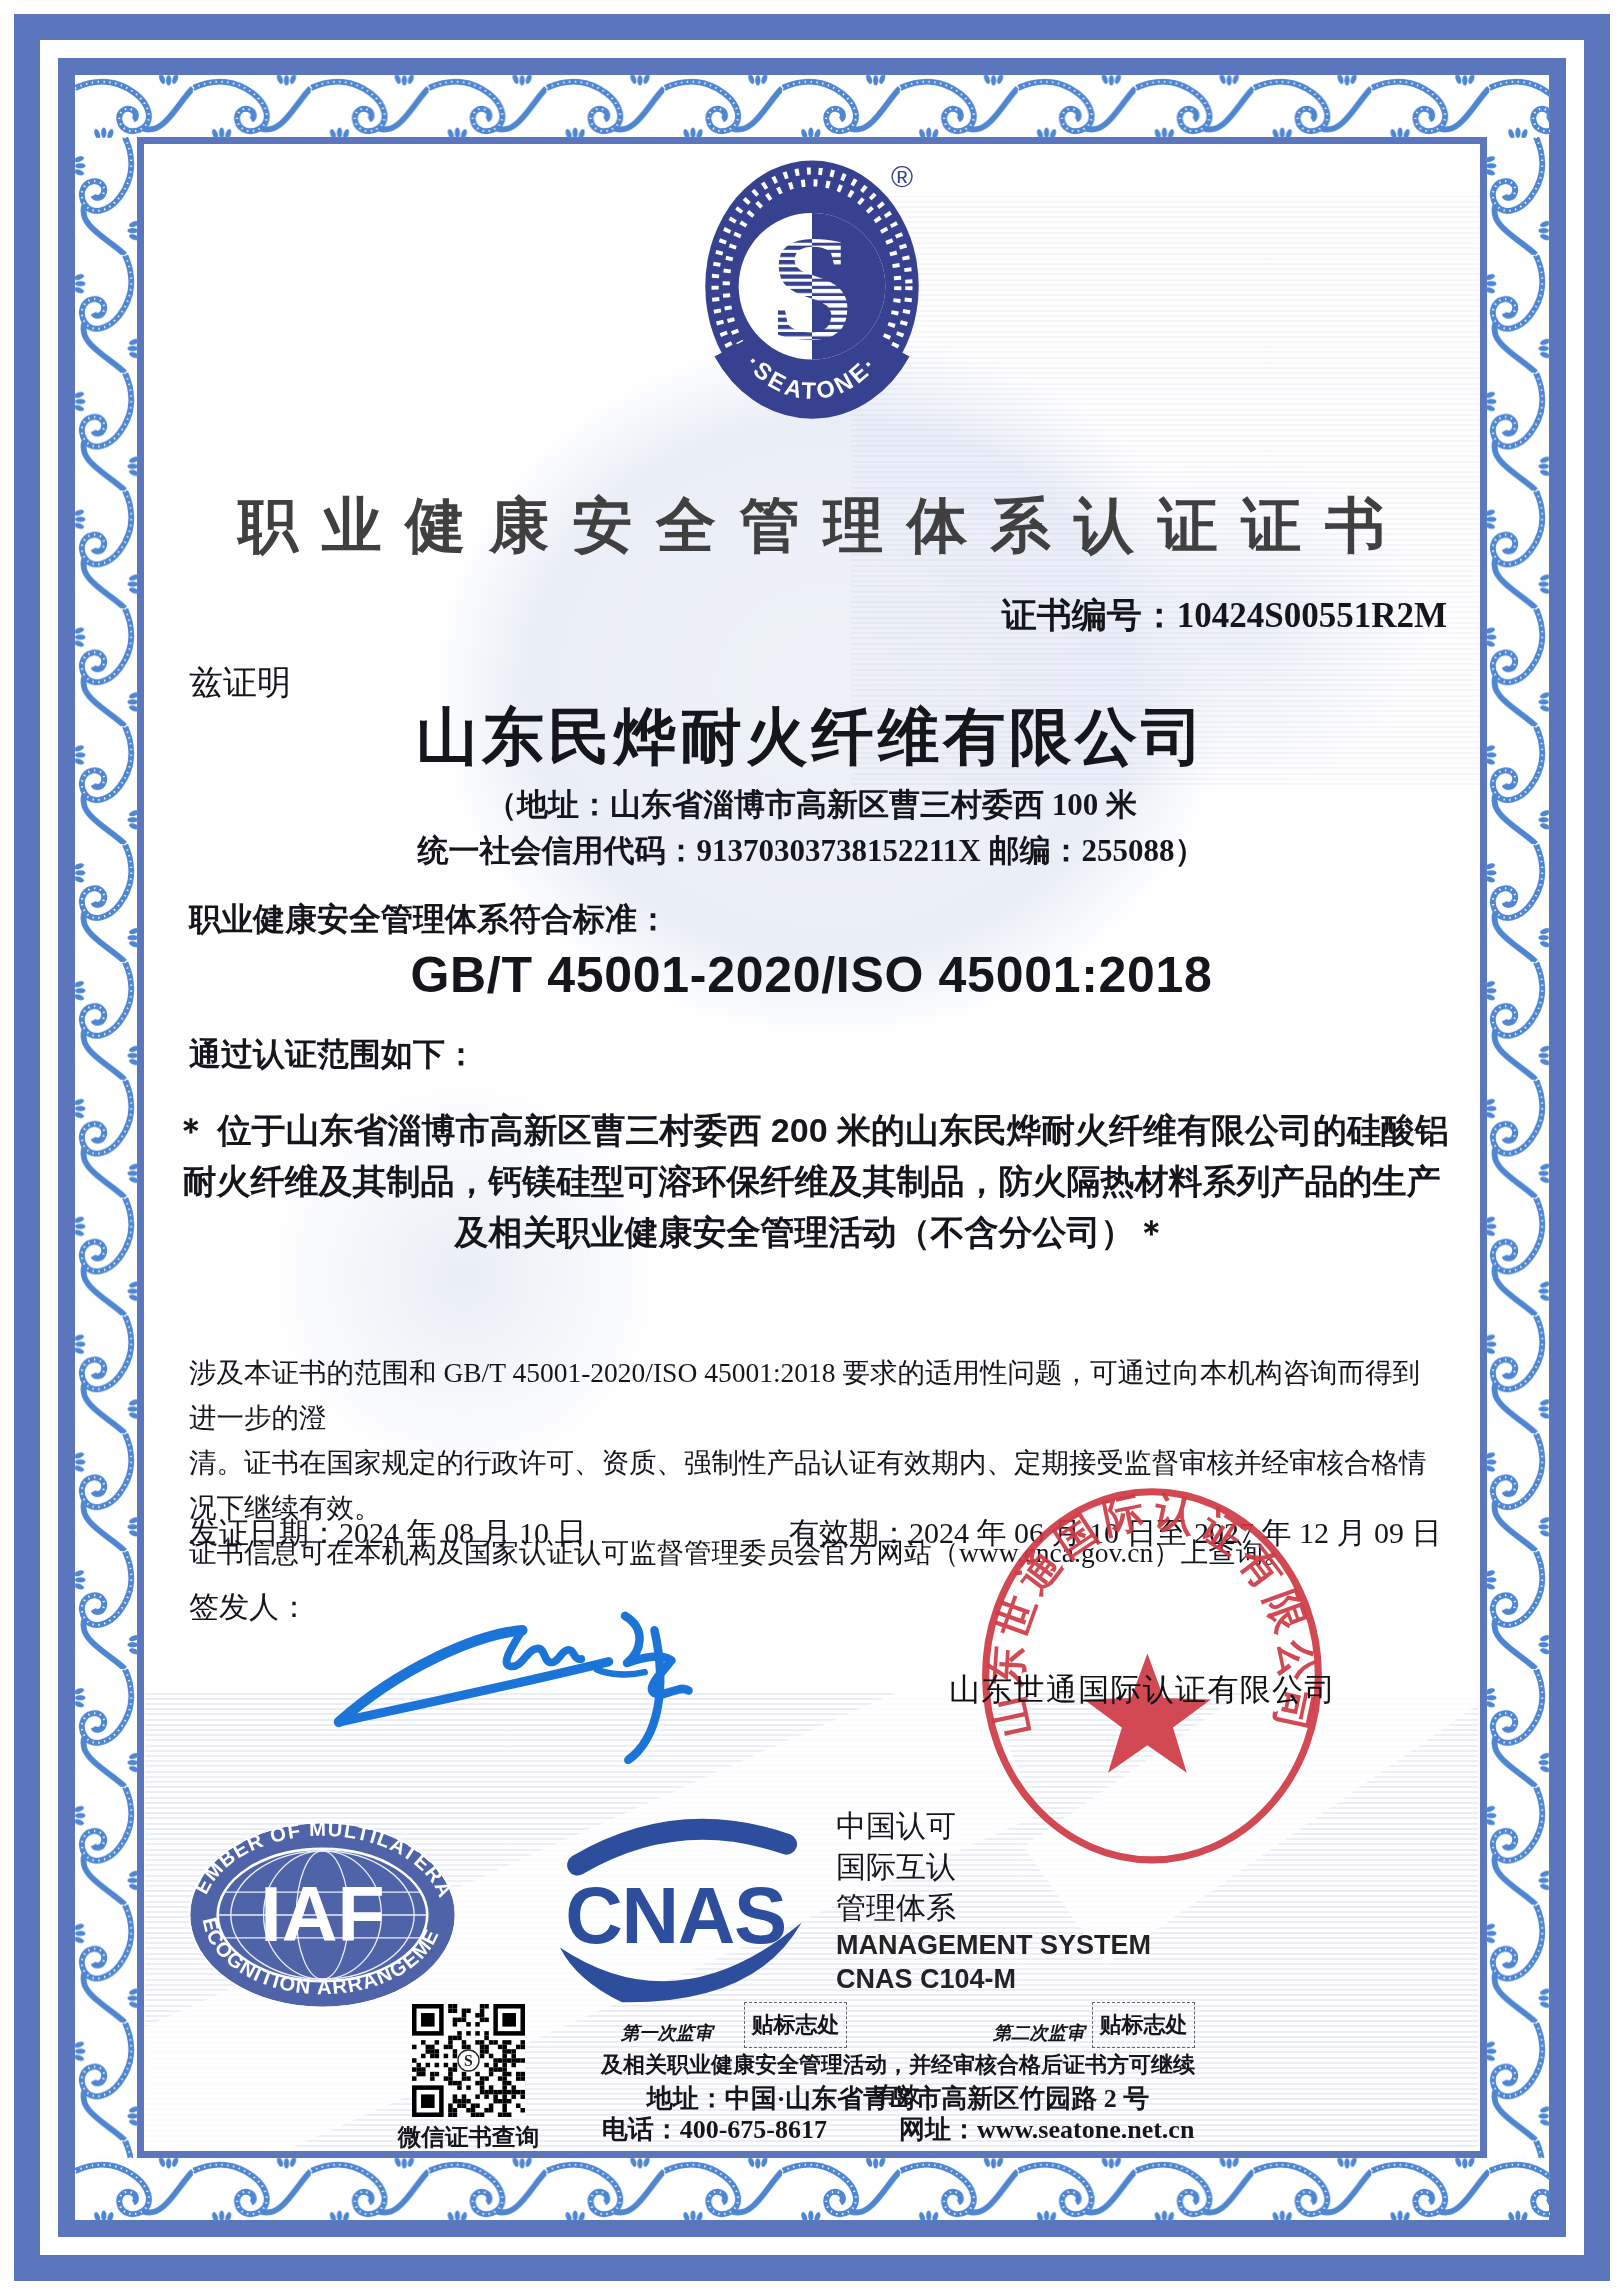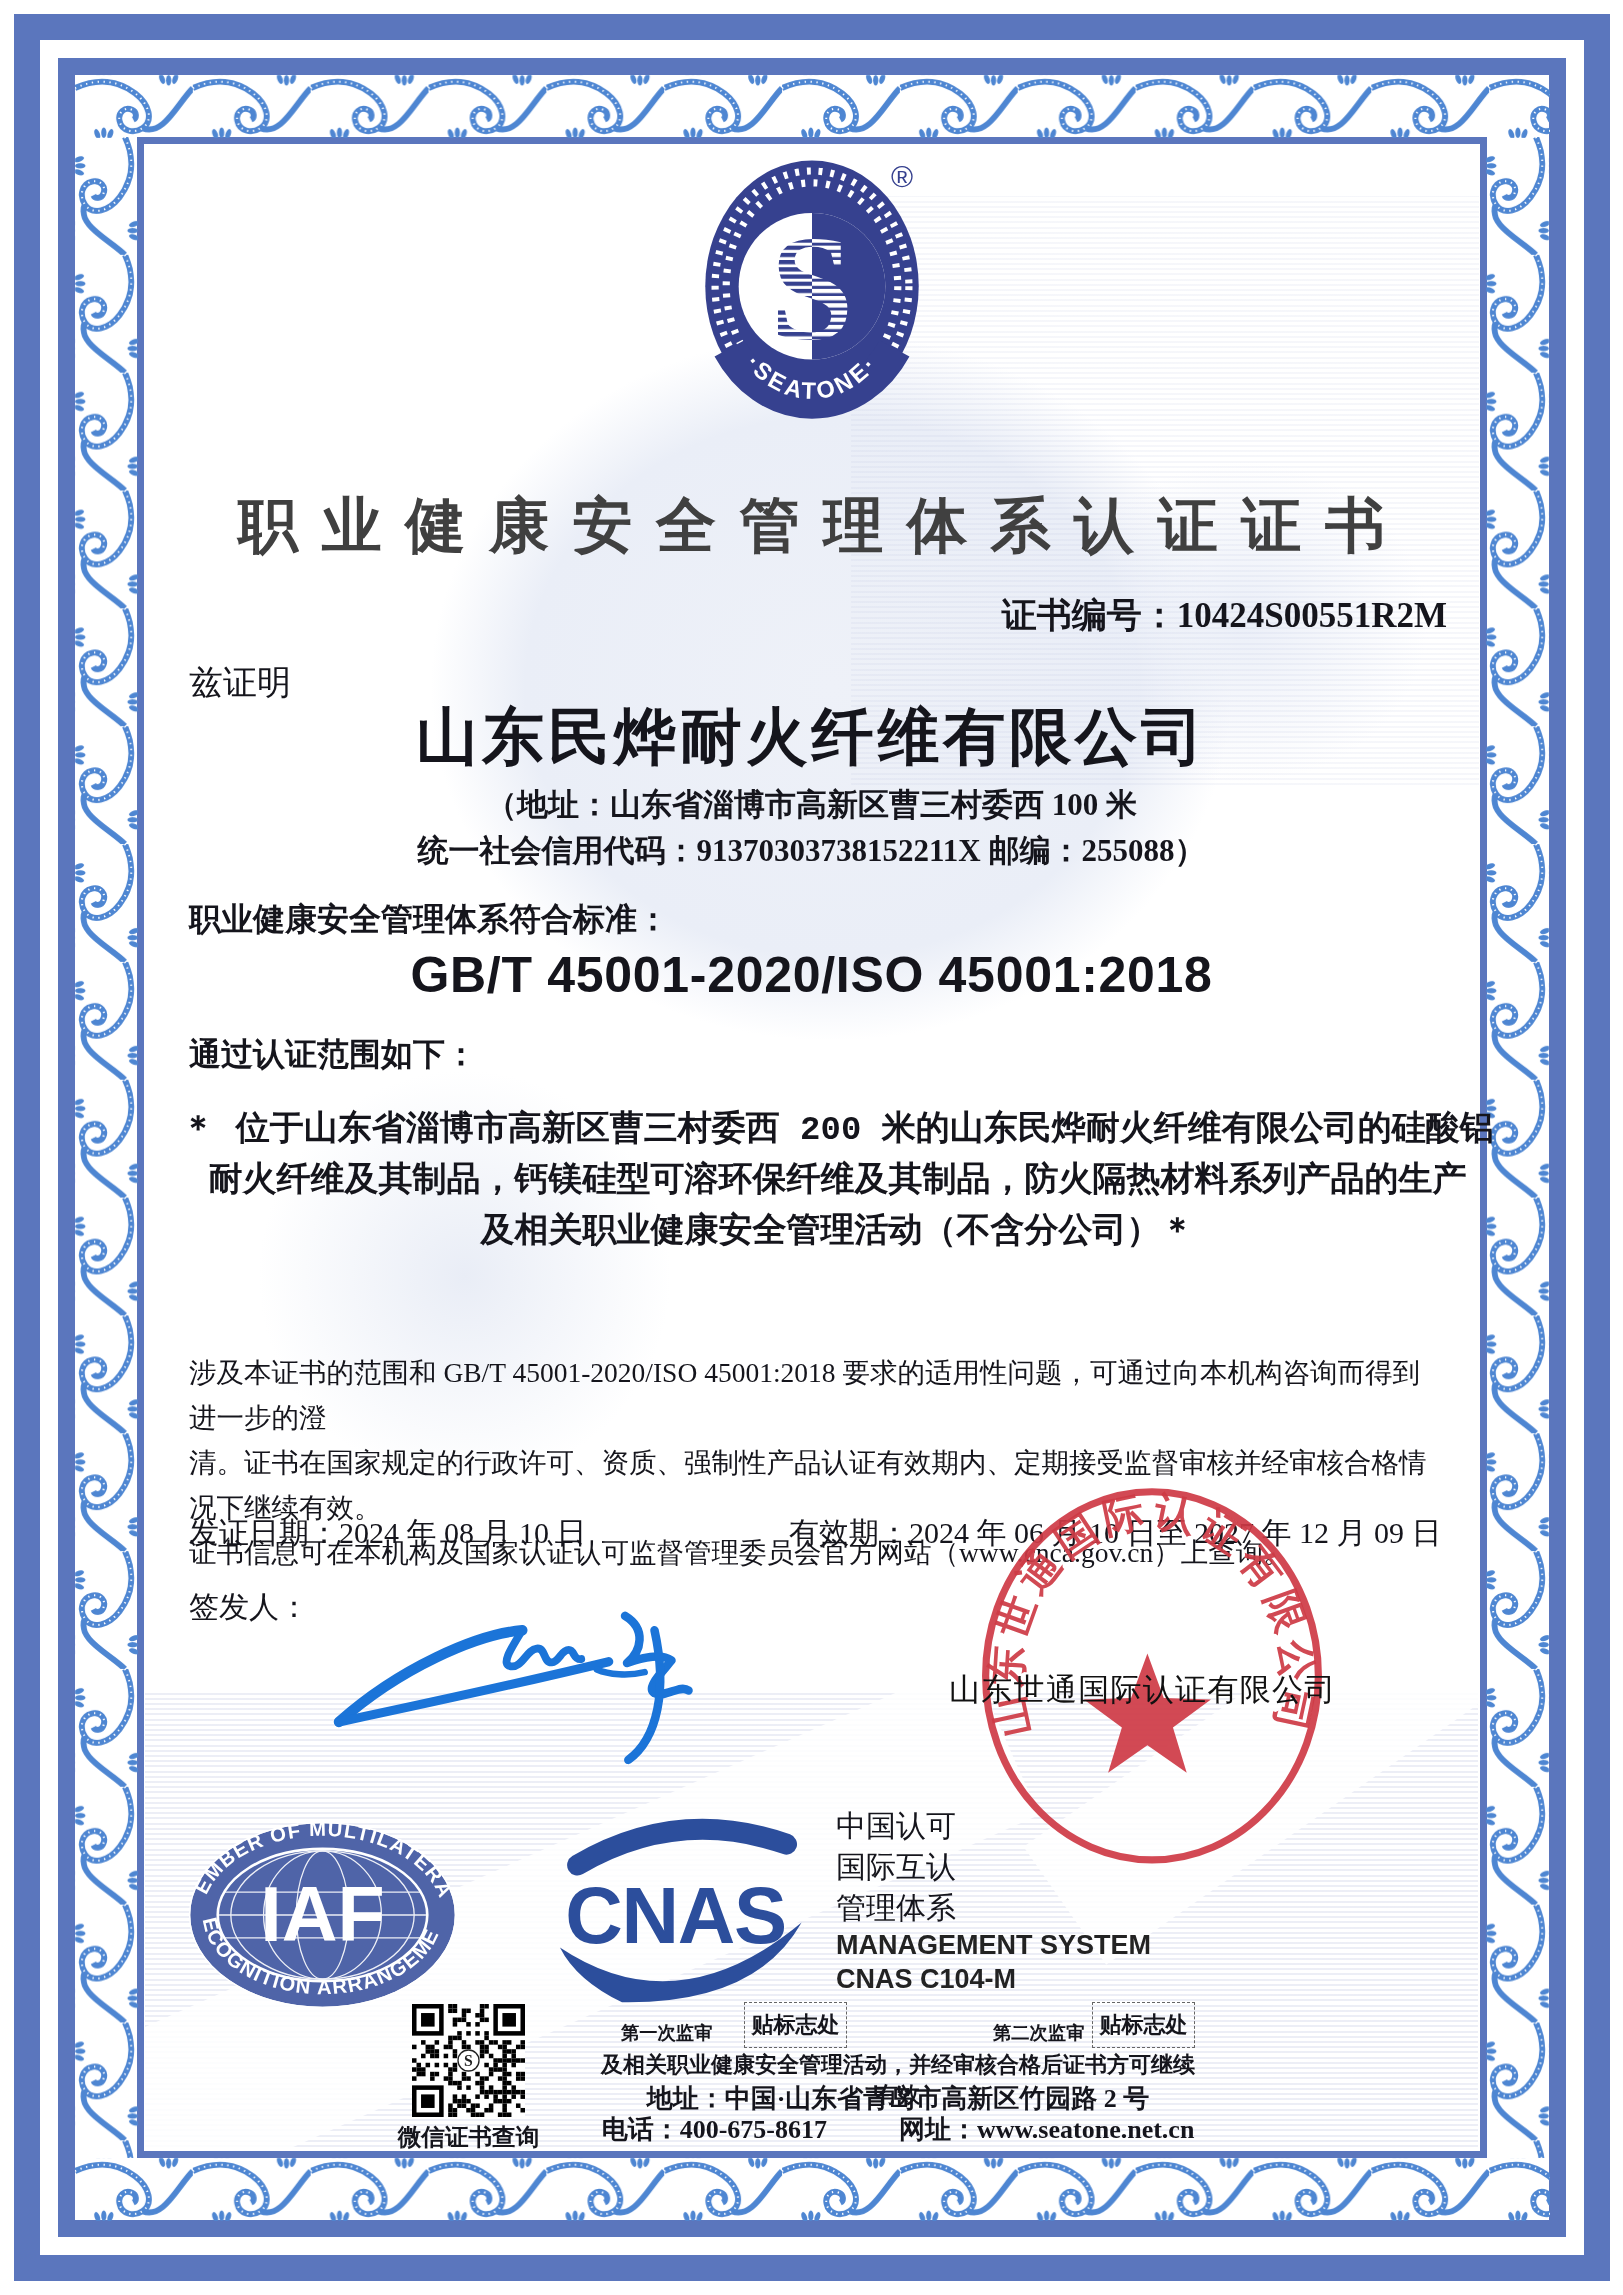--- a/index.html
+++ b/index.html
@@ -31,33 +31,33 @@
   .center{left:145px;width:1333px;text-align:center;}
   .title{top:486px;font-size:60px;font-weight:bold;letter-spacing:23.6px;text-indent:23.6px;color:#404040;}
   .certno{top:592px;left:0;width:1447px;text-align:right;font-size:35px;font-weight:bold;}
   .intro{left:189px;top:660px;font-size:34px;}
   .company{top:695px;font-size:62px;font-weight:bold;font-family:"Liberation Sans","DejaVu Sans",sans-serif;letter-spacing:3.9px;}
   .addr1{top:784px;font-size:31px;font-weight:bold;}
   .addr2{top:830px;font-size:31px;font-weight:bold;}
   .stdlabel{left:189px;top:898px;font-size:32px;font-weight:bold;}
   .standard{top:946px;font-size:50px;font-weight:600;font-family:"Liberation Sans","DejaVu Sans",sans-serif;letter-spacing:0.7px;}
   .scopelabel{left:189px;top:1033px;font-size:32px;font-weight:bold;}
-  .scope{top:1109px;font-size:34px;font-weight:bold;line-height:43px;font-family:Liberation Mono, monospace;padding-left:26px;}
+  .scope{top:1109px;font-size:34px;font-weight:bold;line-height:43px;font-family:Liberation Sans, sans-serif;}
   .scope div{margin-bottom:7.9px;}
   .disc{left:189px;top:1350px;width:1250px;font-size:27.5px;line-height:45px;}
   .dates{top:1513px;font-size:30px;}
   .d-issue{left:189px;}
   .d-valid{left:789px;}
   .signer{left:189px;top:1587px;font-size:30px;}
   .stampname{left:949px;top:1669px;font-size:31px;color:#111;letter-spacing:1.3px;}
   
   .accr{left:836px;top:1805px;line-height:41px;font-size:30px;}
   .accr .en{font-family:"Liberation Sans","DejaVu Sans",sans-serif;font-weight:bold;font-size:27px;line-height:34px;color:#232323;letter-spacing:0px;}
   
-  .audlab{font-size:18.3px;font-weight:bold;}
+  .audlab{font-size:18.3px;font-weight:bold;font-style:italic;}
   .aud1{left:621px;top:2020px;}
   .aud2{left:979px;top:2020px;margin-left:14px;}
   .stickbox{position:absolute;width:103px;height:46px;border:1.3px dashed #666;box-sizing:border-box;
             display:flex;align-items:center;justify-content:center;font-size:22px;font-weight:bold;}
   .box1{left:744px;top:2002px;}
   .box2{left:1092px;top:2002px;}
   .bnote{left:592px;top:2050px;width:612px;text-align:center;font-size:22px;font-weight:bold;}
   .baddr{left:592px;top:2081px;width:612px;text-align:center;font-size:26px;font-weight:bold;}
   .bline{left:592px;top:2112px;width:612px;display:flex;justify-content:center;gap:72px;font-size:26px;font-weight:bold;}
   .qrwrap{left:412px;top:2004px;width:113px;height:113px;}

